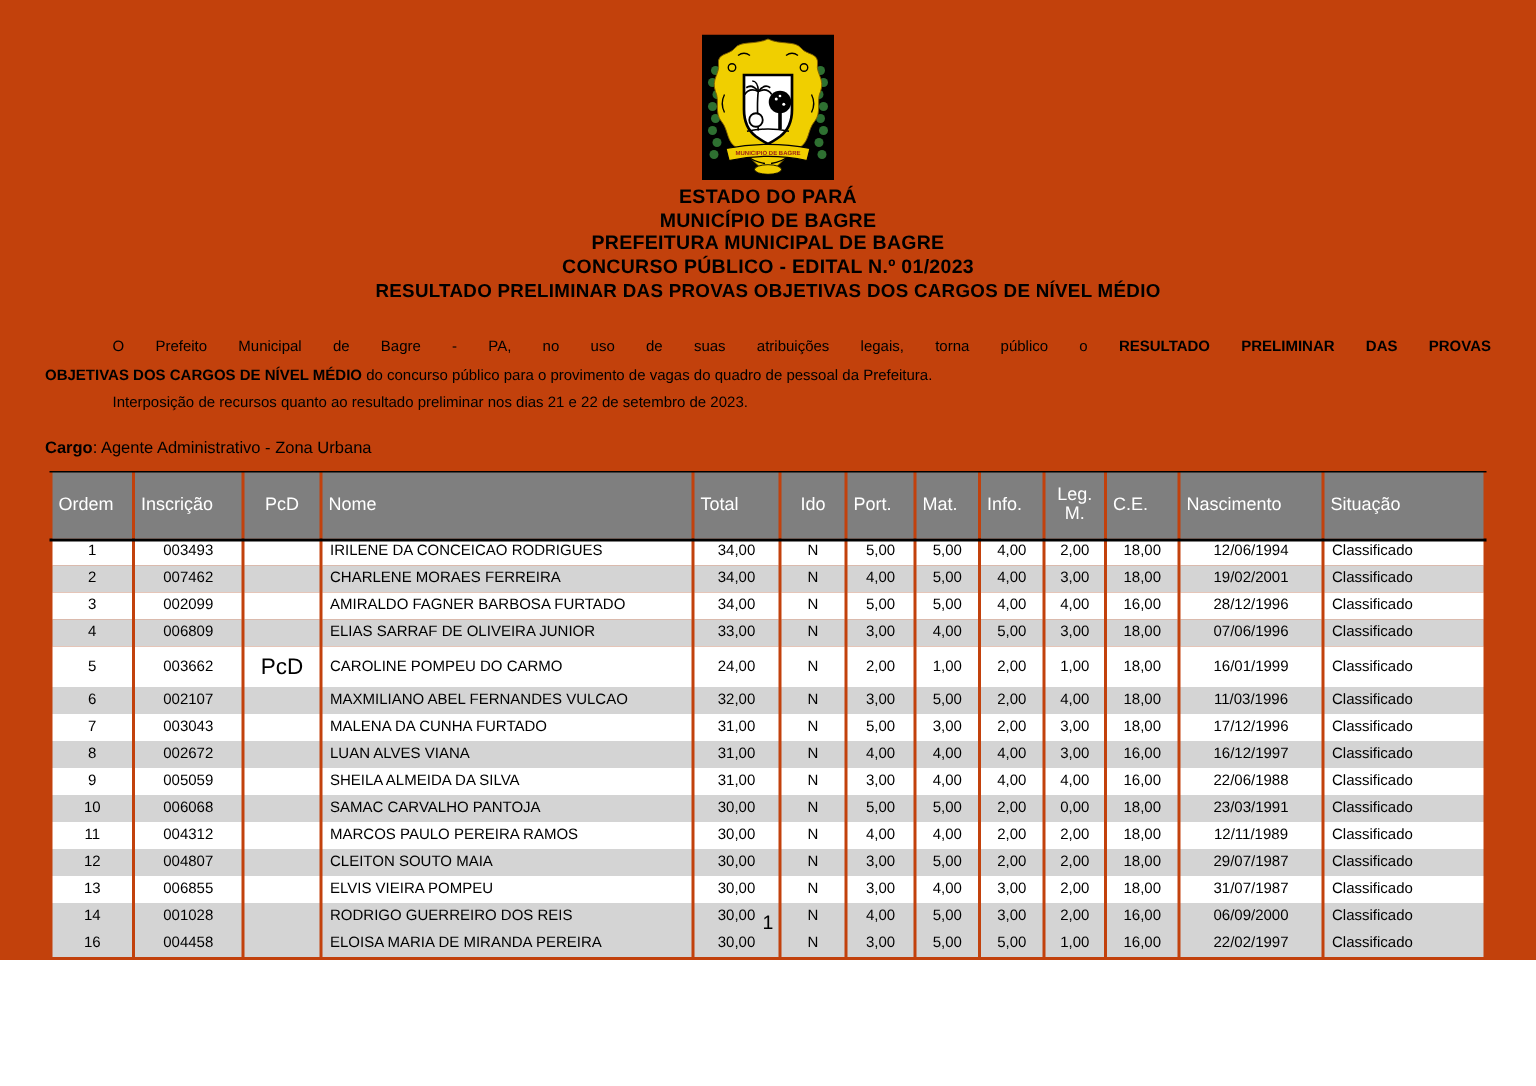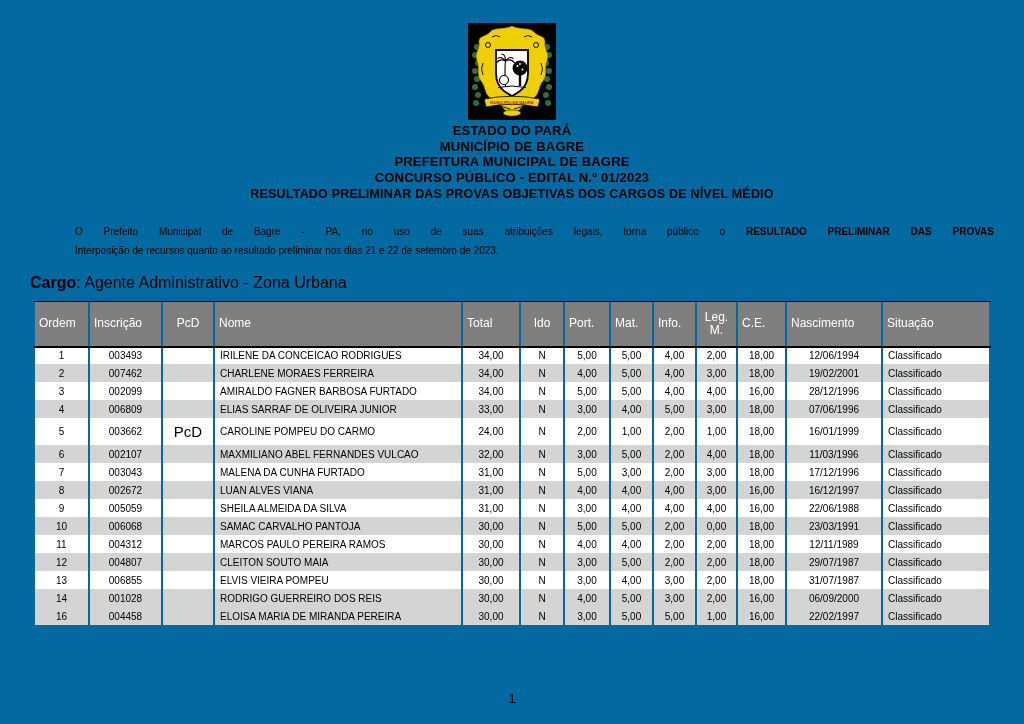--- a/index.html
+++ b/index.html
@@ -1,19 +1,19 @@
 <!DOCTYPE html>
 <html><head>
 <meta charset="utf-8">
 <style>
   html,body { margin:0; padding:0; background:#ffffff; }
   .page {
     position:relative;
-    width:1024px; height:724px;
-    background:#0369a1;
+    width:1024px; height:640px;
+    background:#c2410c;
     color:#000;
     font-family:"Liberation Sans", sans-serif;
     overflow:hidden;
   }
   
   .crest { width:88px; height:97px; margin:23px auto 0 auto; display:block; }
   
   .letterhead { margin-top:3px; text-align:center; }
   .letterhead div { font-weight:bold; font-size:13px; line-height:15.5px; letter-spacing:0.2px; }
   
@@ -21,21 +21,21 @@
     margin-top:2px; text-align:center;
     font-weight:bold; font-size:12.5px; line-height:15px; letter-spacing:0.2px;
   }
   
   .para { margin:21px 30px 0 30px; font-size:10px; line-height:18.5px; }
   .para .l1 { text-align:justify; text-align-last:justify; text-indent:45px; }
   .para .l2 { text-align:left; }
   .para .l3 { text-indent:45px; }
   .para b { font-weight:bold; }
   
-  .cargo { margin:14px 0 0 30px; font-size:16px; }
+  .cargo { margin:14px 0 0 30px; font-size:11px; }
   .cargo b { font-weight:bold; }
   
   .table-wrap { position:relative; margin:9px 0 0 33px; width:958px; }
   .rule-top { position:absolute; top:0; left:0; width:100%; height:1px; background:#000; z-index:2; }
   .rule-mid { position:absolute; top:45px; left:0; width:100%; height:2px; background:#000; z-index:2; }
   table.results {
     width:958px; border-collapse:separate; border-spacing:2px 0; table-layout:fixed;
   }
   table.results th {
     background:#7f7f7f; color:#ffffff;
@@ -128,20 +128,21 @@
     <div>ESTADO DO PARÁ</div>
     <div>MUNICÍPIO DE BAGRE</div>
     <div>PREFEITURA MUNICIPAL DE BAGRE</div>
     <div>CONCURSO PÚBLICO - EDITAL N.º 01/2023</div>
   </div>
 
   <div class="doc-title">RESULTADO PRELIMINAR DAS PROVAS OBJETIVAS DOS CARGOS DE NÍVEL MÉDIO</div>
 
   <div class="para">
     <div class="l1"><span>O Prefeito Municipal de Bagre - PA, no uso de suas atribuições legais, torna público o </span><b>RESULTADO PRELIMINAR DAS PROVAS</b></div>
+    <div class="l2"><b>OBJETIVAS DOS CARGOS DE NÍVEL MÉDIO</b><span> do concurso público para o provimento de vagas do quadro de pessoal da Prefeitura.</span></div>
     <div class="l3">Interposição de recursos quanto ao resultado preliminar nos dias 21 e 22 de setembro de 2023.</div>
   </div>
 
   <div class="cargo">
     <b>Cargo</b><span>: Agente Administrativo - Zona Urbana</span>
   </div>
 
   <div class="table-wrap">
     <div class="rule-top"></div>
     <div class="rule-mid"></div>

